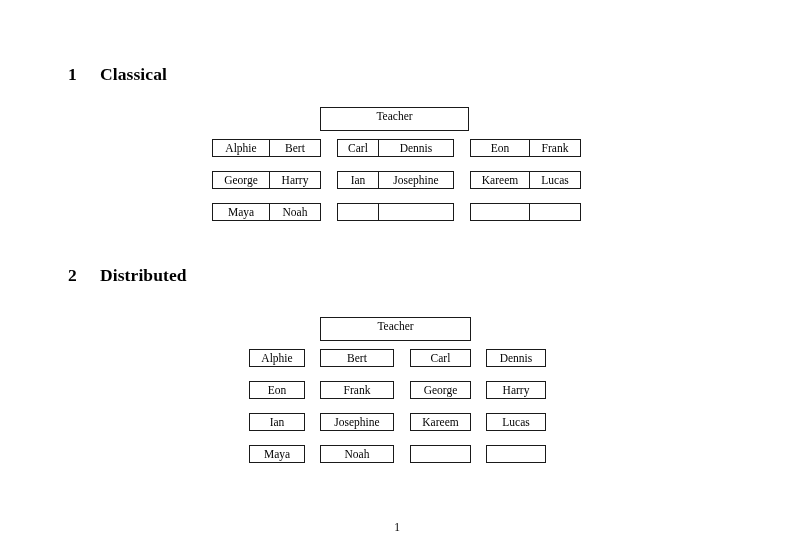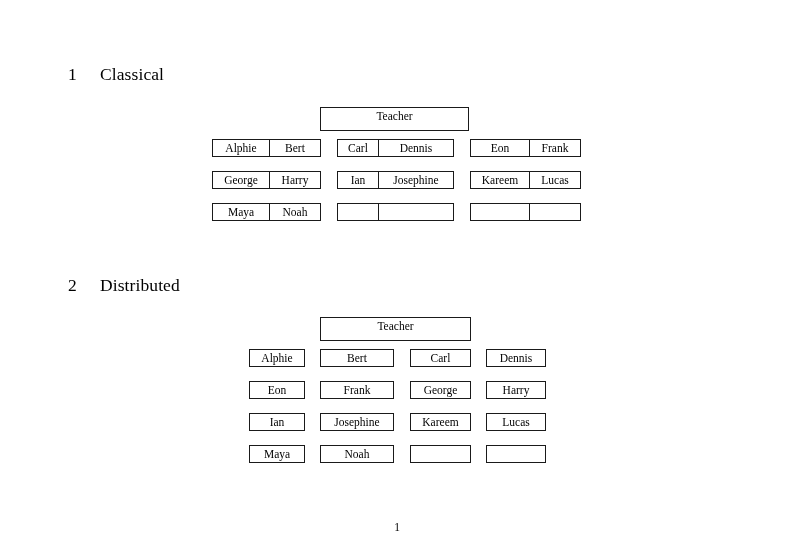--- a/index.html
+++ b/index.html
@@ -20,34 +20,34 @@
   .page {
     position: absolute;
     inset: 0;
   }
 
   
   .section-heading {
     position: absolute;
     left: 68px;
     font-size: 17.5px;
-    font-weight: normal;
+    font-weight: bold;
     letter-spacing: 0.1px;
     white-space: nowrap;
     line-height: 1;
   }
   .section-heading .sec-num {
     display: inline-block;
     width: 32px;
   }
   .section-heading .sec-title {
     display: inline-block;
   }
   #heading-classical { top: 66px; }
-  #heading-distributed { top: 277px; }
+  #heading-distributed { top: 267px; }
 
   
   .teacher-bar {
     position: absolute;
     box-sizing: border-box;
     border: 1px solid #1a1a1a;
     background: #ffffff;
     text-align: center;
     font-size: 11.5px;
     line-height: 16px;

